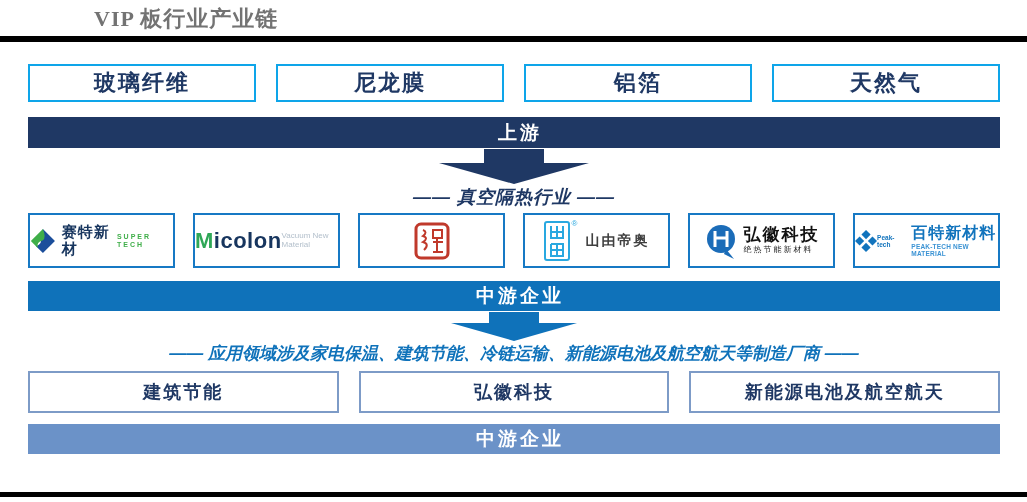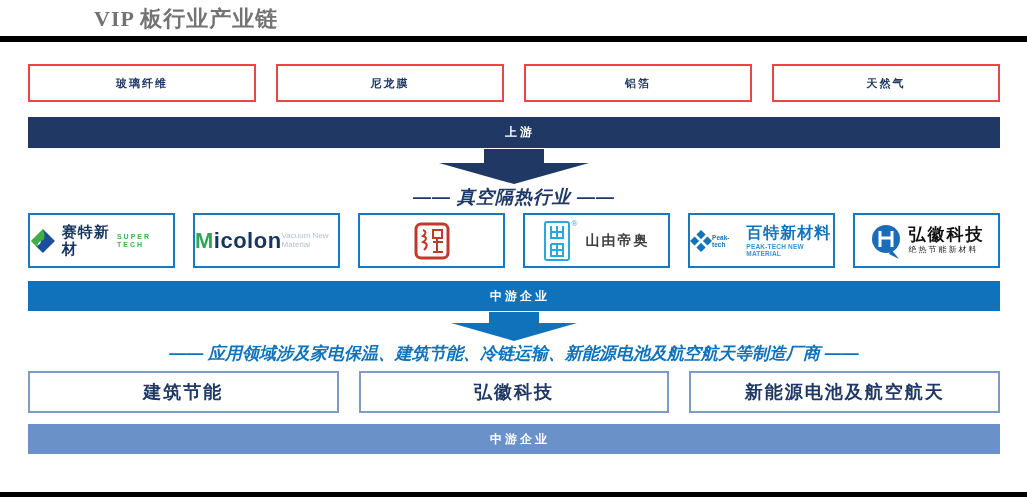--- a/index.html
+++ b/index.html
@@ -15,30 +15,30 @@
   }
   .rule { position:absolute; left:0; width:1027px; background:#000; }
   .rule-top { top:36px; height:6px; }
   .rule-bottom { top:492px; height:5px; }
 
   .row { position:absolute; left:28px; width:972px; display:flex; }
 
   
   .row-materials { top:64px; height:38px; gap:20px; }
   .material-box {
-    flex:1; border:2px solid #ef4444; background:#fff;
+    flex:1; border:2px solid #0ea5e9; background:#fff;
     display:flex; align-items:center; justify-content:center;
-    font-size:11px; font-weight:bold; color:#1f3864; letter-spacing:2px;
+    font-size:22px; font-weight:bold; color:#1f3864; letter-spacing:2px;
   }
 
   
   .stage-bar {
     position:absolute; left:28px; width:972px;
     display:flex; align-items:center; justify-content:center;
-    color:#fff; font-weight:bold; font-size:12px; letter-spacing:3px;padding-left:12px;
+    color:#fff; font-weight:bold; font-size:19px; letter-spacing:3px;padding-left:12px;
   }
   .bar-upstream   { top:117px; height:31px; background:#1f3864; }
   .bar-midstream  { top:281px; height:30px; background:#0f72ba; }
   .bar-downstream { top:424px; height:30px; background:#6b92c8; }
 
   
   .arrow-wrap { position:absolute; left:28px; width:972px; display:flex; justify-content:center; }
   .arrow1 { top:149px; height:35px; }
   .arrow2 { top:312px; height:29px; }
 
@@ -141,50 +141,50 @@
     </div>
 
     <div class="company-box">
       <svg width="26" height="40" viewBox="0 0 26 40">
         <rect x="1" y="1" width="24" height="38" rx="2" fill="none" stroke="#29a8e0" stroke-width="2"></rect>
         <path d="M7 5 v12 h12 v-12 M13 5 v12 M7 11 h12" fill="none" stroke="#29a8e0" stroke-width="2"></path>
         <path d="M7 23 v12 h12 v-12 h-12 M13 23 v12 M7 29 h12" fill="none" stroke="#29a8e0" stroke-width="2"></path>
       </svg>
       <span class="shanyou-reg">®</span>
       <span class="shanyou-name">山由帝奥</span>
+    </div>
+
+    <div class="company-box">
+      <svg width="34" height="36" viewBox="0 0 34 36">
+        <circle cx="17" cy="16" r="14" fill="#1b6cb8"></circle>
+        <path d="M22 26 L30 36 L20 31 Z" fill="#1b6cb8"></path>
+        <path d="M11 8 v16 M23 8 v16 M11 15 h12" fill="none" stroke="#fff" stroke-width="3"></path>
+      </svg>
+      <div class="v-col-l">
+        <span class="hong-name">弘徽科技</span>
+        <span class="hong-sub">绝热节能新材料</span>
+      </div>
     </div>
 
     <div class="company-box">
       <div class="v-col">
         <svg width="24" height="24" viewBox="0 0 24 24">
           <polygon points="12,0 17,5 12,10 7,5" fill="#1274bd"></polygon>
           <polygon points="12,14 17,19 12,24 7,19" fill="#1274bd"></polygon>
           <polygon points="0,12 5,7 10,12 5,17" fill="#1274bd"></polygon>
           <polygon points="14,12 19,7 24,12 19,17" fill="#1274bd"></polygon>
         </svg>
         <span class="peak-tag">Peak-tech</span>
       </div>
       <div class="v-col-l">
         <span class="peak-name">百特新材料</span>
         <span class="peak-sub">PEAK-TECH NEW MATERIAL</span>
       </div>
     </div>
 
-    <div class="company-box">
-      <svg width="34" height="36" viewBox="0 0 34 36">
-        <circle cx="17" cy="16" r="14" fill="#1b6cb8"></circle>
-        <path d="M22 26 L30 36 L20 31 Z" fill="#1b6cb8"></path>
-        <path d="M11 8 v16 M23 8 v16 M11 15 h12" fill="none" stroke="#fff" stroke-width="3"></path>
-      </svg>
-      <div class="v-col-l">
-        <span class="hong-name">弘徽科技</span>
-        <span class="hong-sub">绝热节能新材料</span>
-      </div>
-    </div>
-
   </div>
 
   <div class="stage-bar bar-midstream">中游企业</div>
 
   <div class="arrow-wrap arrow2">
     <svg width="126" height="29" viewBox="0 0 126 29">
       <polygon points="38,0 88,0 88,11 126,11 63,29 0,11 38,11" fill="#0f72ba"></polygon>
     </svg>
   </div>
 

